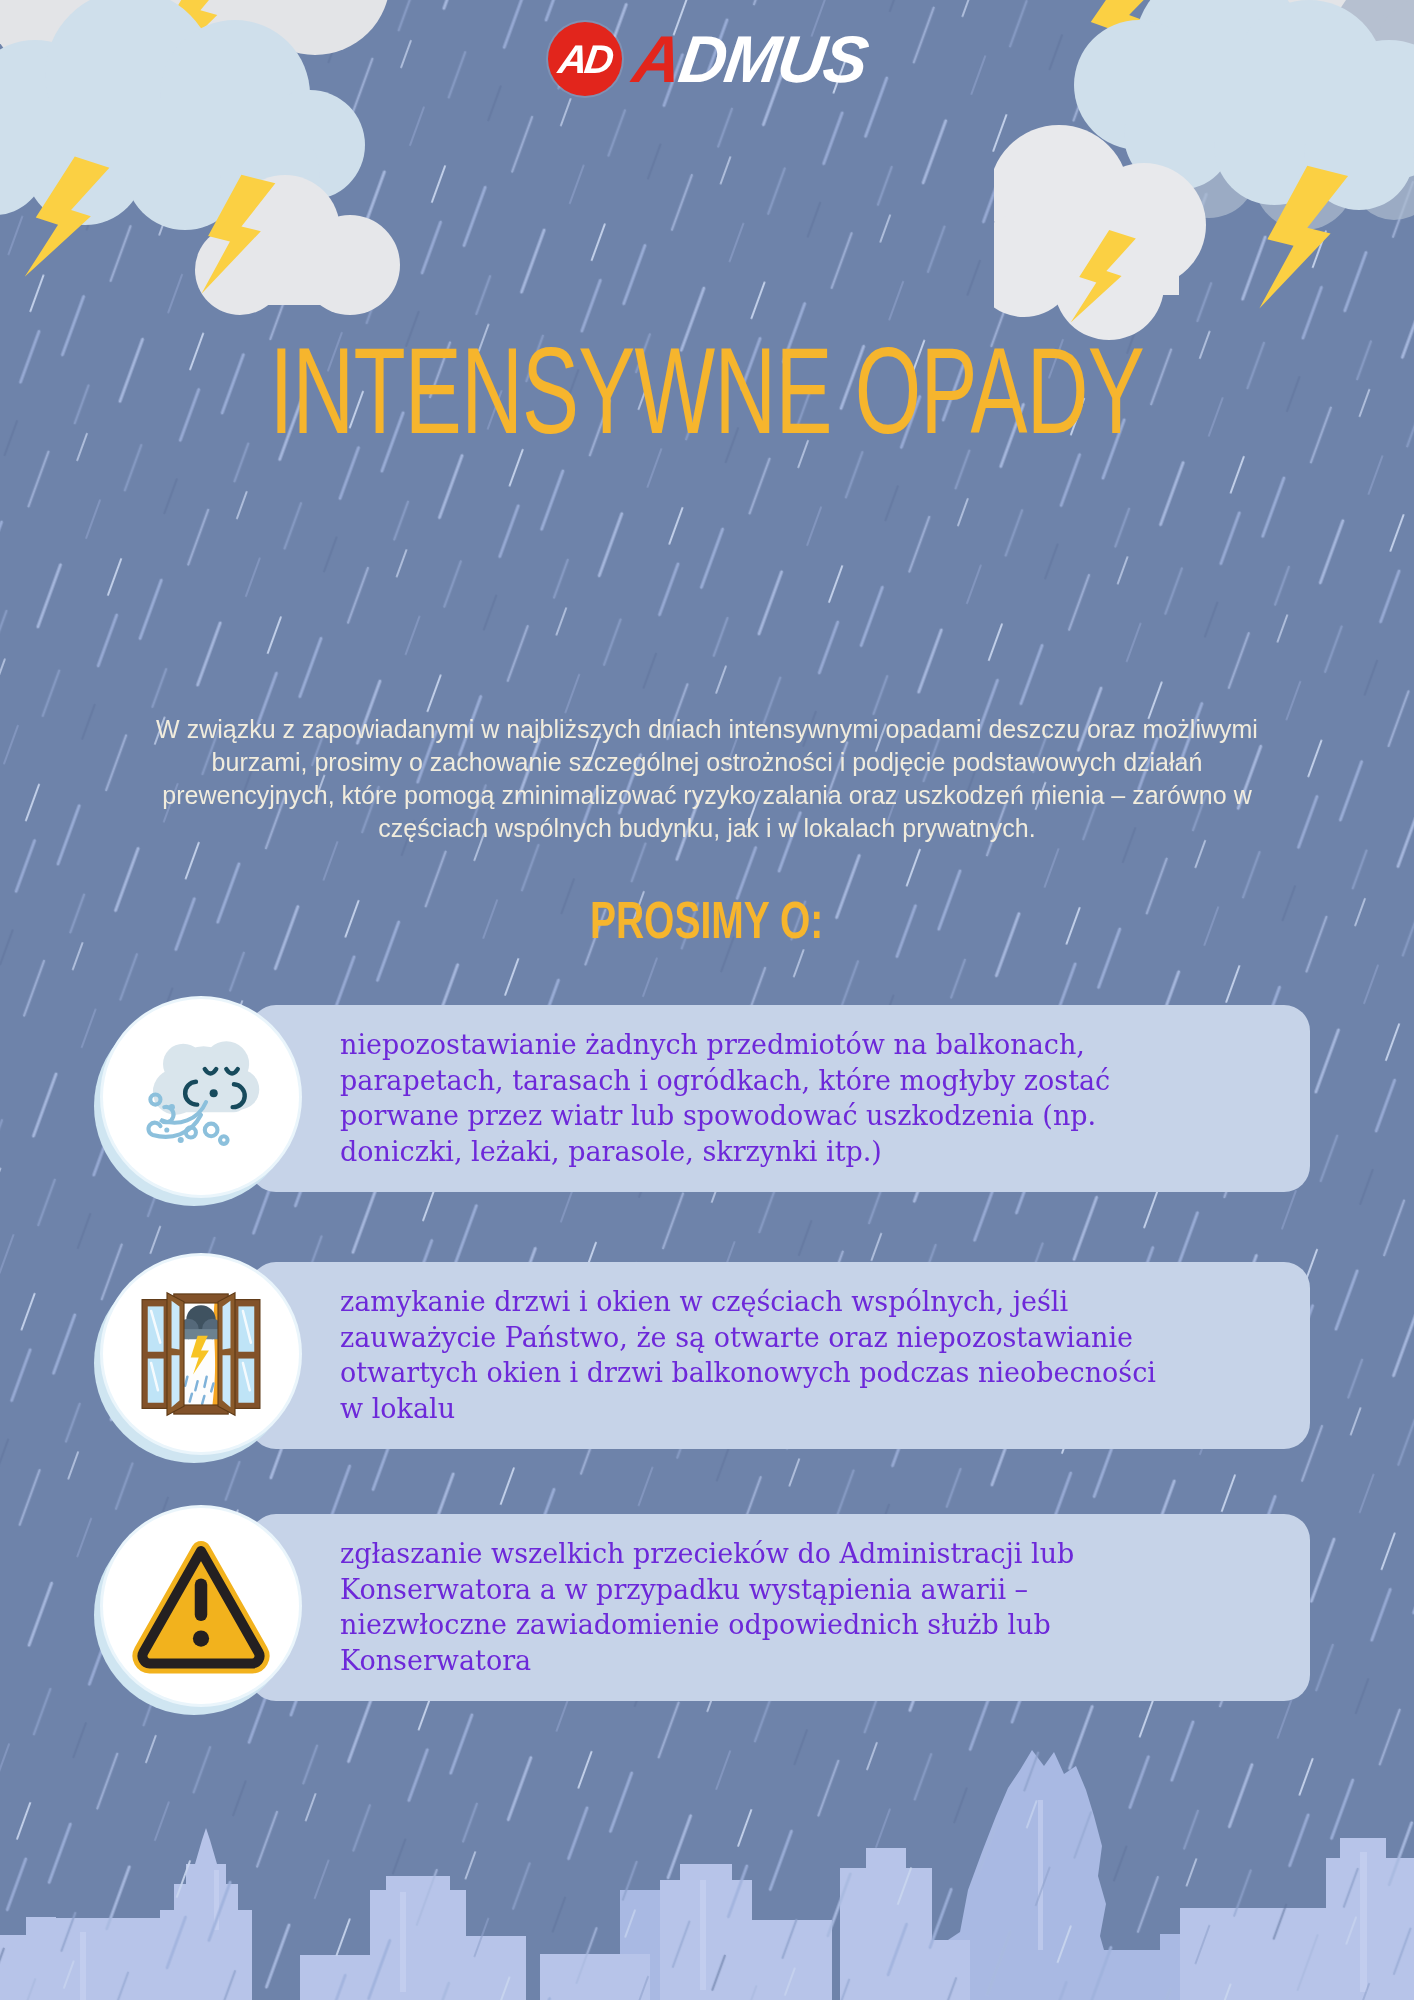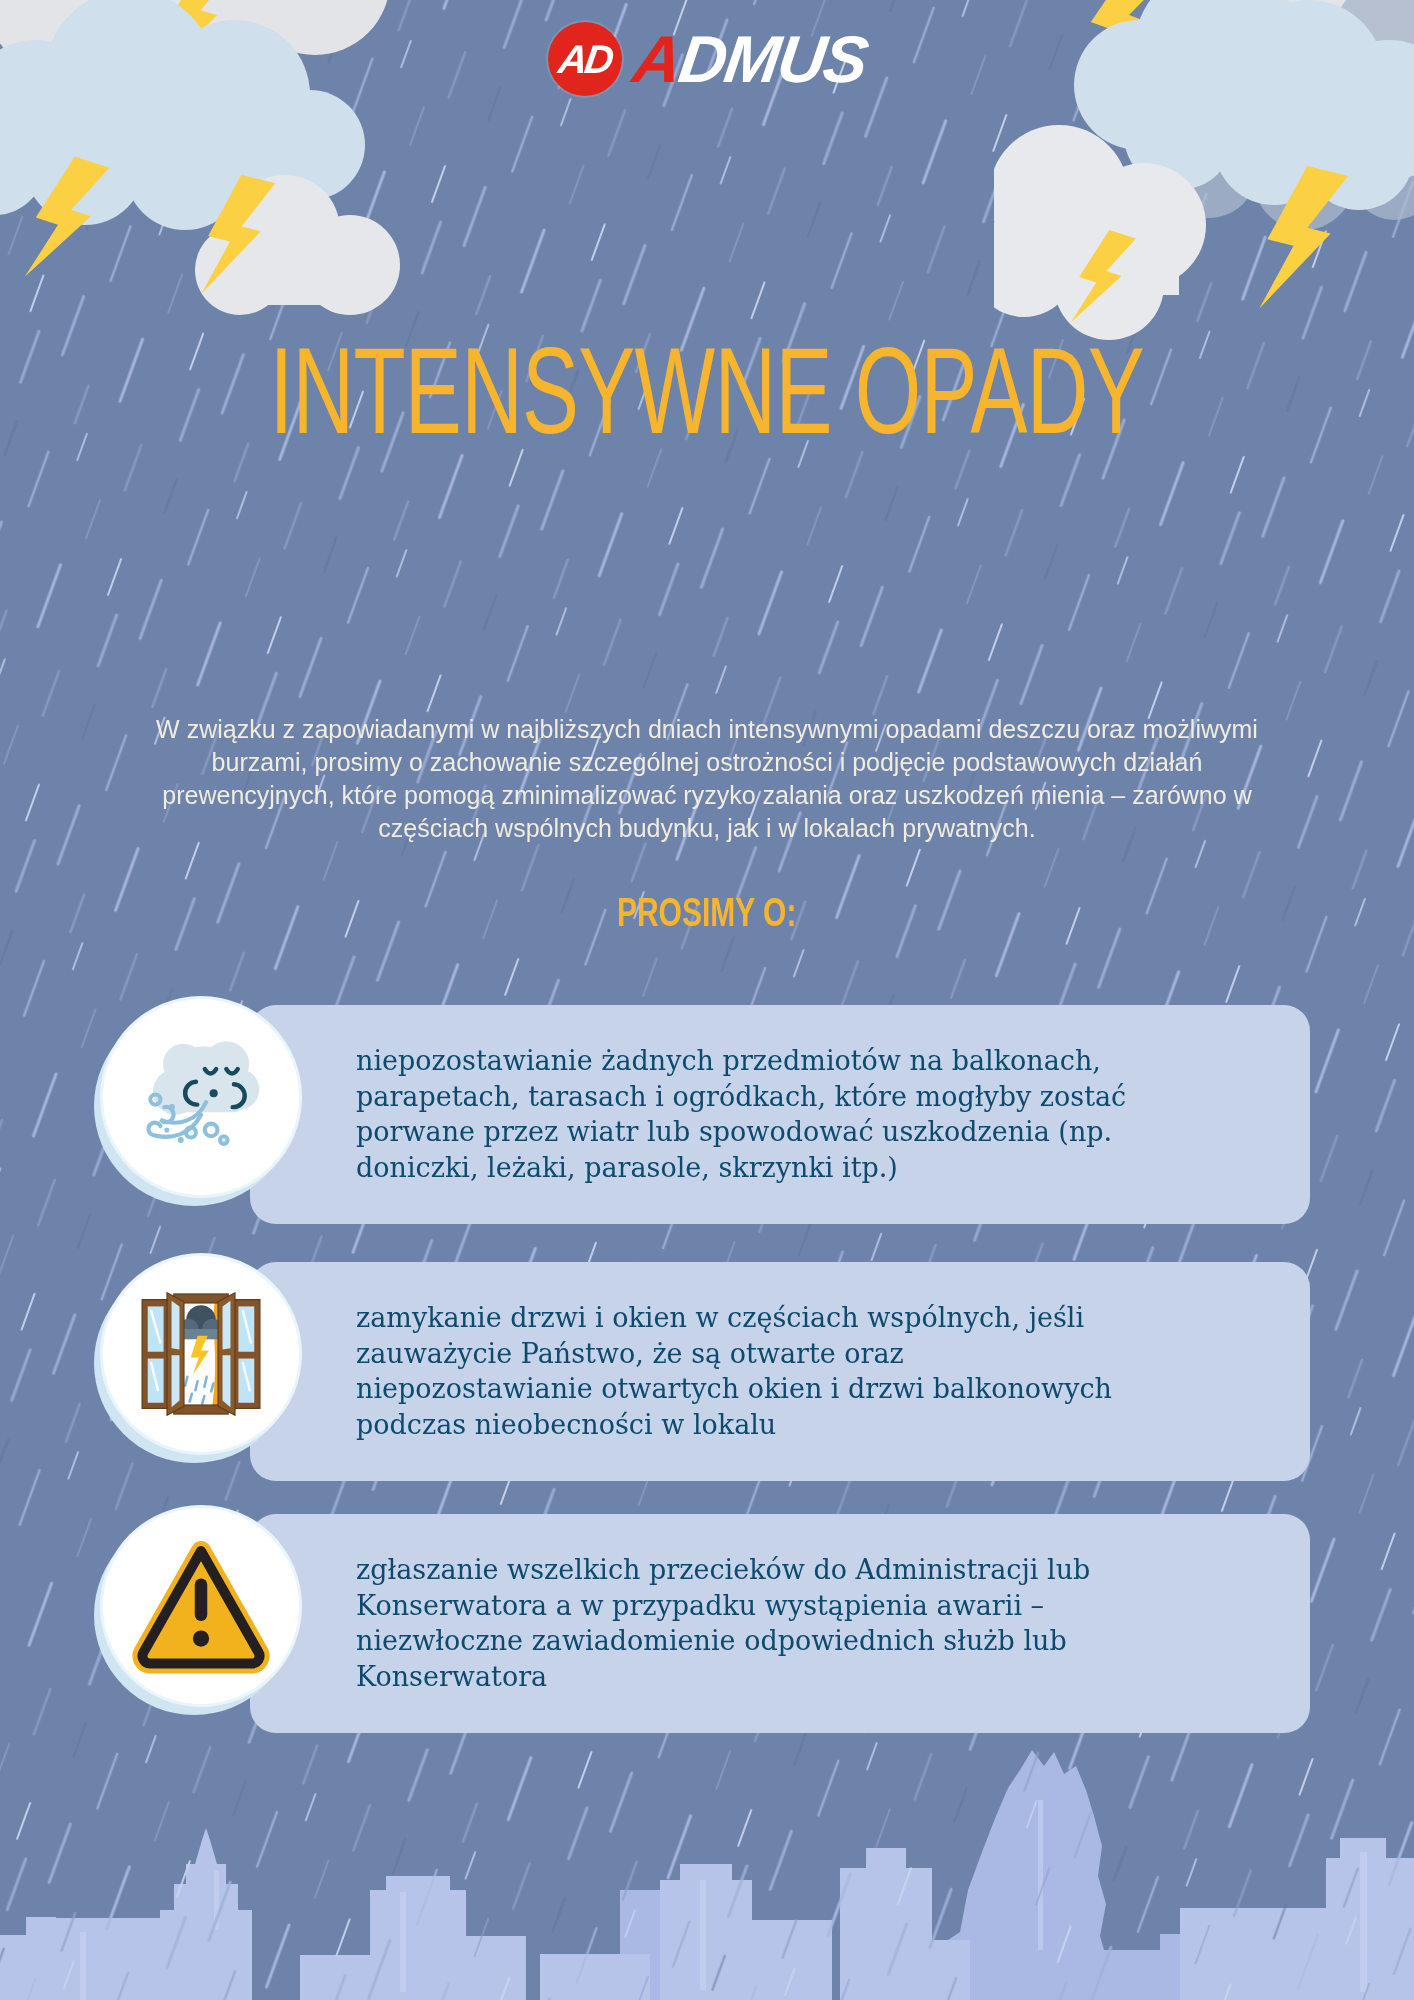--- a/index.html
+++ b/index.html
@@ -24,31 +24,31 @@
   
   .headline{position:absolute;top:318px;left:0;width:100%;text-align:center;color:#f6b52d;font-weight:normal;}
   .headline .h-line{display:block;font-size:122px;line-height:1.2;letter-spacing:-1px;}
   .headline .h-line>span{display:inline-block;transform:scaleX(.70);transform-origin:center;white-space:nowrap;}
 
   
   .intro{position:absolute;top:688px;left:50%;transform:translateX(-50%);width:1160px;
     text-align:center;color:#f1ecdd;font-weight:normal;font-size:25px;line-height:1.32;}
 
   
-  .section-heading{position:absolute;top:890px;left:0;width:100%;text-align:center;color:#f6b52d;font-weight:bold;font-size:40px;}
+  .section-heading{position:absolute;top:890px;left:0;width:100%;text-align:center;color:#f6b52d;font-weight:bold;font-size:52px;}
   .section-heading>span{display:inline-block;transform:scaleX(.75);transform-origin:center;white-space:nowrap;}
 
   
   .card-item{position:absolute;left:0;width:100%;}
   .card-item.i1{top:1003px;}
   .card-item.i2{top:1260px;}
   .card-item.i3{top:1512px;}
   .card{position:absolute;left:250px;top:2px;width:1060px;background:#c6d3e8;border-radius:26px;box-sizing:border-box;
     padding:22px 148px 22px 90px;min-height:186px;}
-  .card p{margin:16px;font-family:"DejaVu Serif","Liberation Serif",serif;font-size:27px;line-height:1.32;color:#0c4a6e;}
+  .card p{margin:0;font-family:"DejaVu Serif","Liberation Serif",serif;font-size:27px;line-height:1.32;color:#6d28d9;}
   .icon-circle{position:absolute;left:103px;top:-4px;width:196px;height:196px;background:#ffffff;border-radius:50%;
     display:flex;align-items:center;justify-content:center;
     box-shadow:0 0 0 3px #eaf5fb, -7px 9px 0 2px #cfe5f1;}
 </style>
 </head>
 <body>
 
 <div class="poster">
 
   <svg class="layer rain-layer" width="1414" height="2000">

